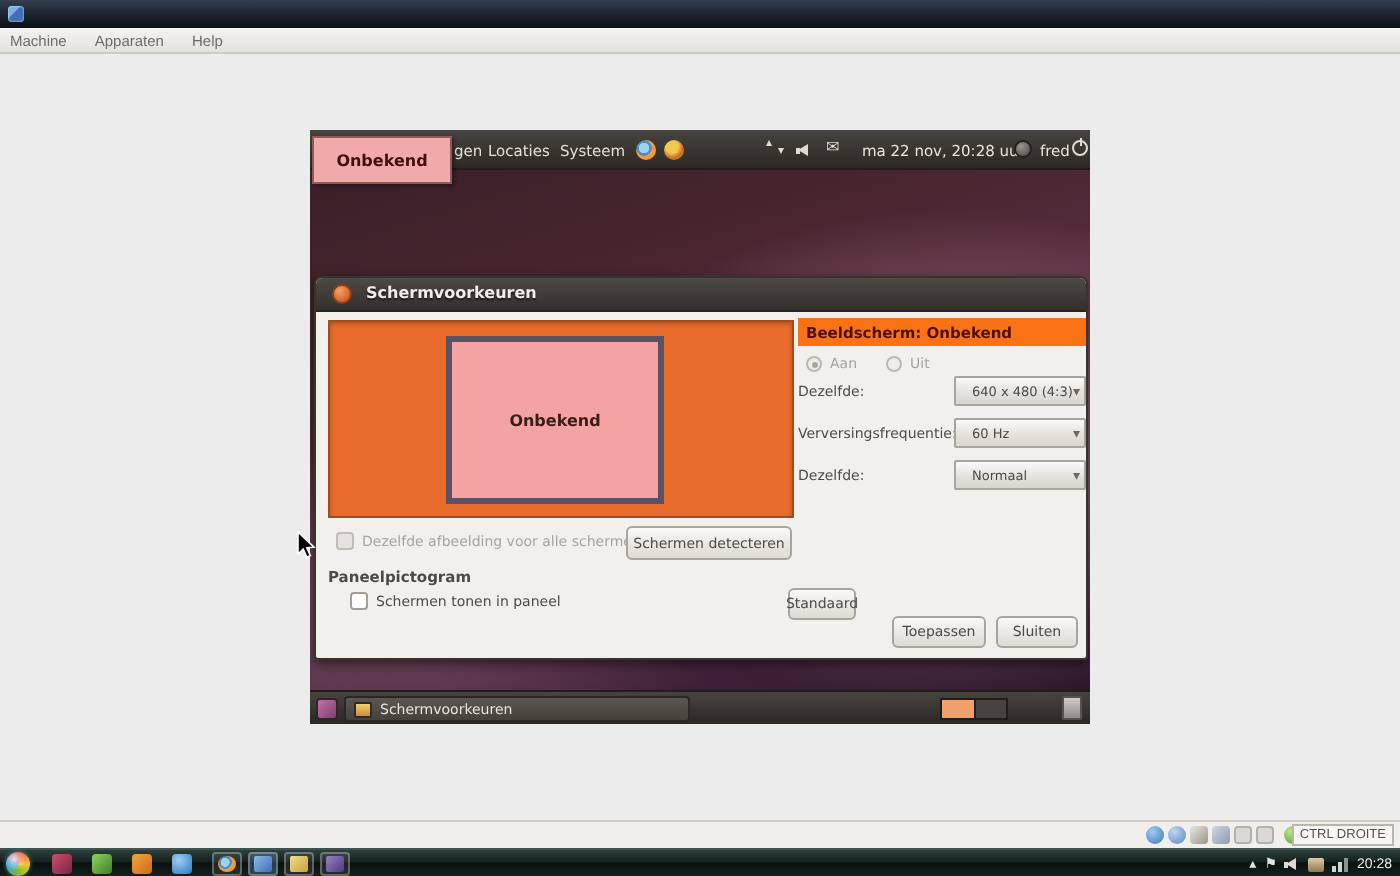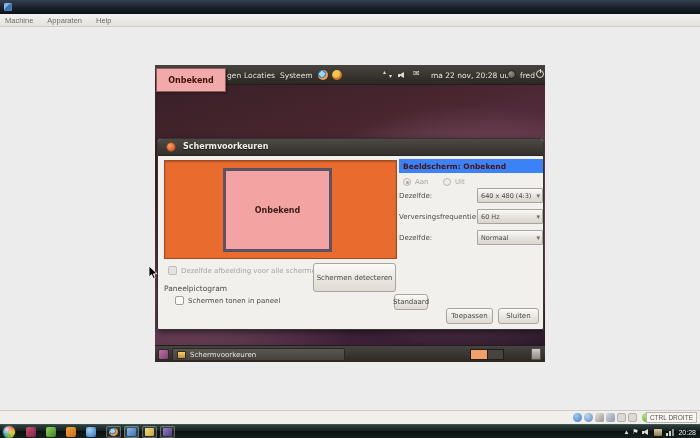--- a/index.html
+++ b/index.html
@@ -70,34 +70,34 @@
     background:#f4a3a3; border:3px solid #5a5264;
     display:flex; align-items:center; justify-content:center;
     font-size:8px; font-weight:bold; color:#3a1c18; }
 
   .gtk-btn { position:absolute; background:linear-gradient(#fbfaf8,#eceae5 45%,#dedbd4);
     border:1px solid #a9a49c; border-radius:3px; color:#4c4a45; font-size:7px;
     display:flex; align-items:center; justify-content:center; }
   .gtk-combo { position:absolute; left:319px; width:66px; height:15px;
     background:linear-gradient(#fbfaf8,#e7e4df 50%,#d9d5cf);
     border:1px solid #a9a49c; border-radius:1px; color:#4c4a45; font-size:6.5px;
-    display:flex; align-items:center; padding-left:3px; white-space:nowrap; overflow:hidden; }
+    display:flex; align-items:center; padding-left:8px; white-space:nowrap; overflow:hidden; }
   .gtk-combo::after { content:"▾"; position:absolute; right:2px; top:3px; font-size:7px; color:#6e6a64; }
 
   .chk { position:absolute; width:9px; height:9px; background:#fff; border:1px solid #a29d95; border-radius:2px; }
   .chk.disabled { background:#e6e3de; border-color:#c2beb6; }
   .radio { position:absolute; width:8px; height:8px; border-radius:50%;
     background:#f0ede8; border:1px solid #bcb7af; }
   .radio.dot::after { content:""; position:absolute; left:2px; top:2px; width:3px; height:3px;
     border-radius:50%; background:#aaa59c; }
   .lbl { position:absolute; font-size:7px; color:#4c4a45; white-space:nowrap; }
   .lbl.dim { color:#a8a49c; }
-  .lbl.bold { font-weight:normal; }
+  .lbl.bold { font-weight:bold; }
   .sel-header { position:absolute; left:241px; top:20px; width:144px; height:14px;
-    background:#3b82f6; display:flex; align-items:center; padding-left:4px;
+    background:#f97316; display:flex; align-items:center; padding-left:4px;
     font-size:7.5px; font-weight:bold; color:#4c1010; white-space:nowrap; }
 
   
   .showdesk { position:absolute; left:3px; top:3px; width:11px; height:11px; border-radius:2px;
     background:linear-gradient(135deg,#c76ea8,#7e3f73); border:1px solid #2a2724; }
   .winlist { position:absolute; left:17px; top:2px; width:173px; height:13px;
     background:linear-gradient(#5a5650,#45413c); border:1px solid #2a2724; border-radius:2px;
     display:flex; align-items:center; gap:4px; padding-left:4px;
     font-size:7px; color:#e9e4dd; white-space:nowrap; }
   .winlist-ico { width:9px; height:8px; background:linear-gradient(#f3d06a,#c78b3a);
@@ -225,21 +225,21 @@
         <span>60 Hz</span>
       </div>
 
       <span class="lbl" style="left:241px;top:95px">Dezelfde:</span>
       <div class="gtk-combo" style="top:91px">
         <span>Normaal</span>
       </div>
 
       <span class="chk disabled" style="left:10px;top:127px"></span>
       <span class="lbl dim" style="left:23px;top:128px">Dezelfde afbeelding voor alle schermen</span>
-      <div class="gtk-btn" style="left:155px;top:124px;width:83px;height:29px">
+      <div class="gtk-btn" style="left:155px;top:124px;width:83px;height:17px">
         <span>Schermen detecteren</span>
       </div>
 
       <span class="lbl bold" style="left:6px;top:145px;font-size:7.5px">Paneelpictogram</span>
       <span class="chk" style="left:17px;top:157px"></span>
       <span class="lbl" style="left:30px;top:158px">Schermen tonen in paneel</span>
 
       <div class="gtk-btn" style="left:236px;top:155px;width:34px;height:16px">
         <span>Standaard</span>
       </div>

